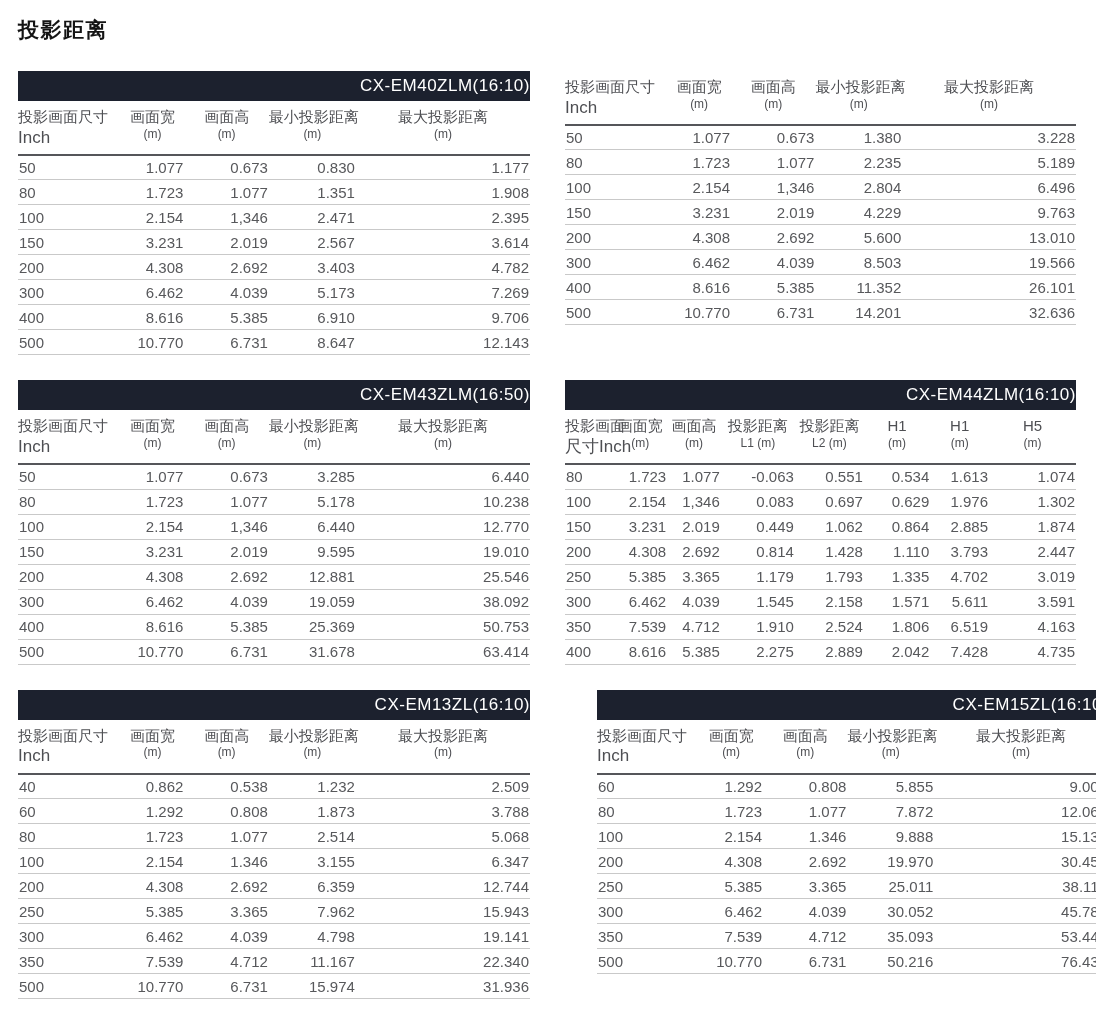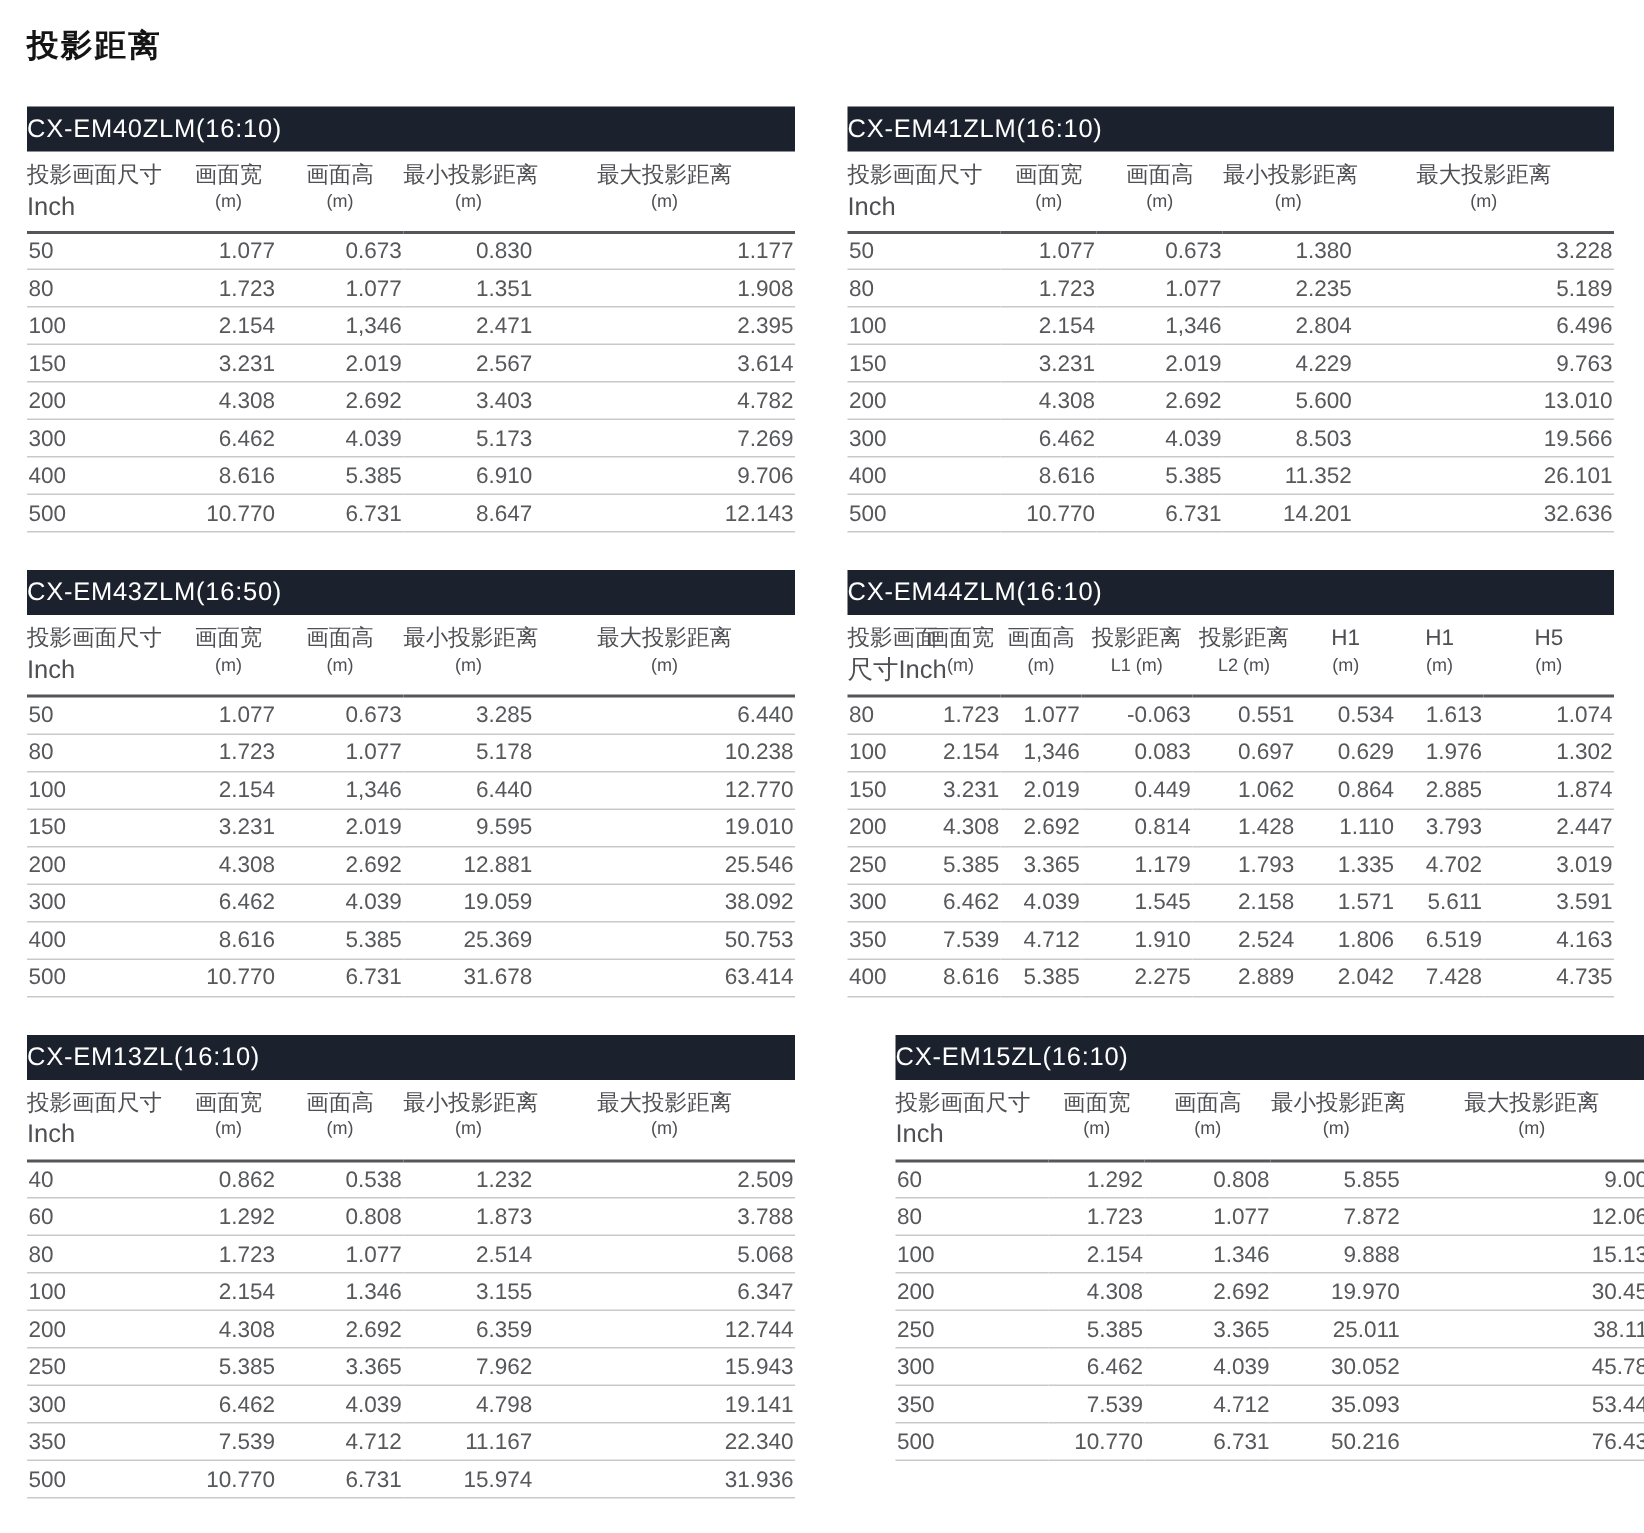--- a/index.html
+++ b/index.html
@@ -29,21 +29,21 @@
     display: grid;
     grid-template-columns: 512px 511px;
     column-gap: 35px;
     row-gap: 25px;
     align-items: start;
   }
   section.ptable { width: 100%; }
   .tbar {
     background: var(--bar-bg);
     color: var(--bar-text);
-    text-align: left;
+    text-align: right;
     height: 30px;
     line-height: 30px;
     font-size: 17px;
     letter-spacing: 0.5px;
   }
   table {
     width: 100%;
     border-collapse: collapse;
     table-layout: fixed;
     border-bottom: 1px solid var(--row-line);
@@ -172,21 +172,20 @@
             <td>500</td>
             <td>10.770</td>
             <td>6.731</td>
             <td>8.647</td>
             <td>12.143</td>
           </tr>
         </tbody>
       </table>
     </section>
   <section class="ptable">
-      <div class="tbar">CX-EM41ZLM(16:10)</div>
       <table>
         <colgroup>
           <col style="width: 20%;">
           <col style="width: 12.5%;">
           <col style="width: 16.5%;">
           <col style="width: 17%;">
           <col style="width: 34%;">
         </colgroup>
         <thead>
           <tr>

